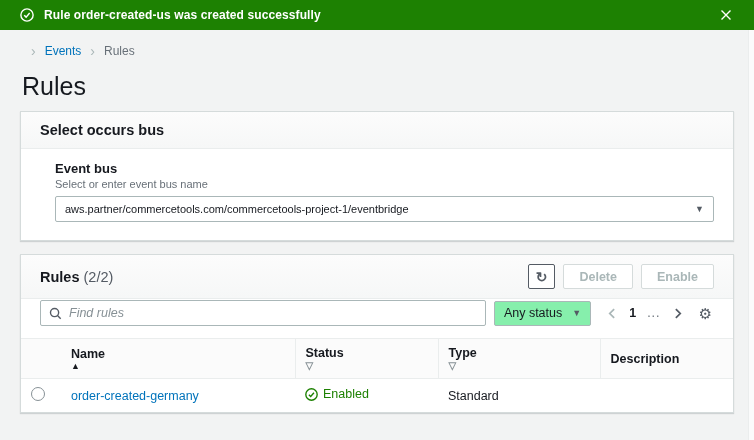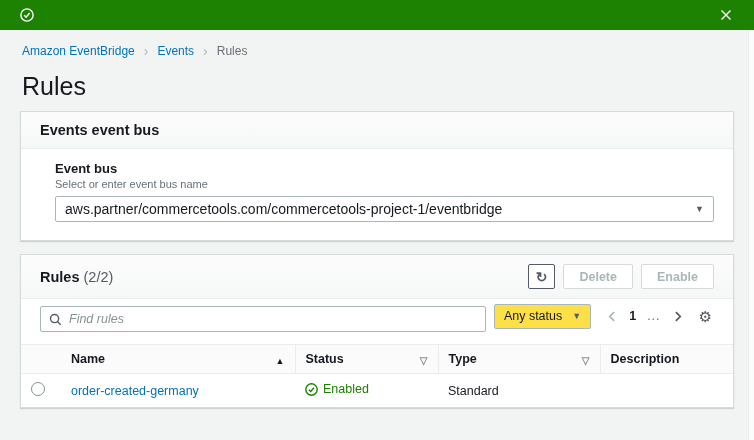--- a/index.html
+++ b/index.html
@@ -66,21 +66,21 @@
   
   .eb-body { padding: 12px 19px 18px 34px; }
   .field-label { font-size: 13px; font-weight: 700; color: #16191f; }
   .field-hint { font-size: 11px; color: #687078; margin-top: 2px; }
   .select-box {
     margin-top: 6px; height: 26px;
     border: 1px solid #aab7b8; border-radius: 2px;
     display: flex; align-items: center; justify-content: space-between;
     padding: 0 9px; background: #fff; cursor: pointer;
   }
-  .select-value { font-size: 14px; color: #16191f; }
+  .select-value { font-size: 11px; color: #16191f; }
   .caret { font-size: 9px; color: #545b64; }
 
   
   .rules-header { display: flex; align-items: center; }
   .actions { margin-left: auto; display: flex; gap: 8px; align-items: center; }
   .btn {
     height: 25px; border-radius: 2px; font-family: inherit;
     font-size: 12.5px; font-weight: 700; padding: 0 15px;
     display: inline-flex; align-items: center; justify-content: center;
     cursor: pointer; background: #fff;
@@ -90,50 +90,50 @@
   .btn-primary { background: #ec7211; border: 1px solid #ec7211; color: #fff; }
 
   
   .filter-row {
     display: flex; align-items: center; gap: 8px;
     padding: 1px 19px 12px 19px;
   }
   .search-box {
     flex: 1; height: 25px;
     border: 1px solid #aab7b8; border-radius: 2px;
-    display: flex; align-items: center; padding: 12px 8px; background: #fff; margin-top: 6px;
+    display: flex; align-items: center; padding: 12px 8px; background: #fff;
   }
   .search-box input {
     border: none; outline: none; flex: 1; margin-left: 7px;
     font-family: inherit; font-size: 12.5px; color: #16191f; background: transparent;
   }
   .search-box input::placeholder { color: #879196; font-style: italic; }
   .status-filter {
     height: 25px; min-width: 86px;
-    border: 1px solid #aab7b8; border-radius: 2px; background: #fde047;
+    border: 1px solid #aab7b8; border-radius: 2px; background: #86efac;
     display: inline-flex; align-items: center; justify-content: space-between;
     gap: 10px; padding: 0 9px; font-size: 12.5px; color: #16191f; cursor: pointer;
   }
   .pagination { display: flex; align-items: center; gap: 11px; margin: 0 6px 0 8px; }
   .page-chev { display: inline-flex; cursor: pointer; }
   .page-num { font-size: 12.5px; font-weight: 700; color: #16191f; cursor: pointer; }
   .page-ellipsis { font-size: 12.5px; color: #687078; letter-spacing: 1px; }
   .gear-btn {
     background: none; border: none; cursor: pointer;
     font-size: 15px; color: #545b64; line-height: 1; padding: 2px;
   }
   
   table { width: 100%; border-collapse: collapse; table-layout: fixed; }
   thead th {
     font-size: 12.5px; font-weight: 700; color: #16191f; text-align: left;
     padding: 7px 10px; background: #fbfbfb;
     border-top: 1px solid #eaeded; border-bottom: 1px solid #eaeded;
   }
   thead th.with-divider { border-left: 1px solid #eaeded; }
-  .th-inner { display: flex; align-items: flex-end; justify-content: space-between; }
+  .th-inner { display: flex; align-items: flex-start; justify-content: space-between; flex-direction: column; }
   .sort-asc { font-size: 9px; color: #16191f; }
   .sort-none { font-size: 10px; color: #879196; }
   tbody td {
     font-size: 12.5px; padding: 8px 10px; border-top: 1px solid #eaeded;
     color: #16191f; vertical-align: middle;
   }
   tbody tr:first-child td { border-top: none; }
   .radio {
     width: 14px; height: 14px; border-radius: 50%;
     border: 1px solid #879196; background: #fff; display: inline-block; cursor: pointer;
@@ -148,44 +148,44 @@
 </head>
 <body>
 
 <div class="flashbar">
   <span class="flash-check">
     <svg width="14" height="14" viewBox="0 0 16 16" fill="none">
       <circle cx="8" cy="8" r="7" stroke="#fff" stroke-width="1.6"></circle>
       <path d="M4.8 8.2l2.2 2.2 4-4.6" stroke="#fff" stroke-width="1.6" fill="none"></path>
     </svg>
   </span>
+  <span class="flash-msg">Rule order-created-us was created successfully</span>
   <button class="flash-close" aria-label="Dismiss">
     <svg width="12" height="12" viewBox="0 0 12 12">
       <path d="M1.5 1.5l9 9M10.5 1.5l-9 9" stroke="#fff" stroke-width="1.4"></path>
     </svg>
   </button>
 </div>
 
 <div class="scroll-strip"></div>
 
 <div class="content">
 
   <nav class="breadcrumb">
-    <a class="crumb-link">Amazon EventBridge</a>
     <span class="crumb-sep">›</span>
     <a class="crumb-link">Events</a>
     <span class="crumb-sep">›</span>
     <span class="crumb-current">Rules</span>
   </nav>
 
   <h1 class="page-title">Rules</h1>
 
   <section class="panel">
     <div class="panel-header">
-      <span class="panel-title">Events event bus</span>
+      <span class="panel-title">Select occurs bus</span>
     </div>
     <div class="eb-body">
       <div class="field-label">Event bus</div>
       <div class="field-hint">Select or enter event bus name</div>
       <div class="select-box">
         <span class="select-value">aws.partner/commercetools.com/commercetools-project-1/eventbridge</span>
         <span class="caret">▼</span>
       </div>
     </div>
   </section>

